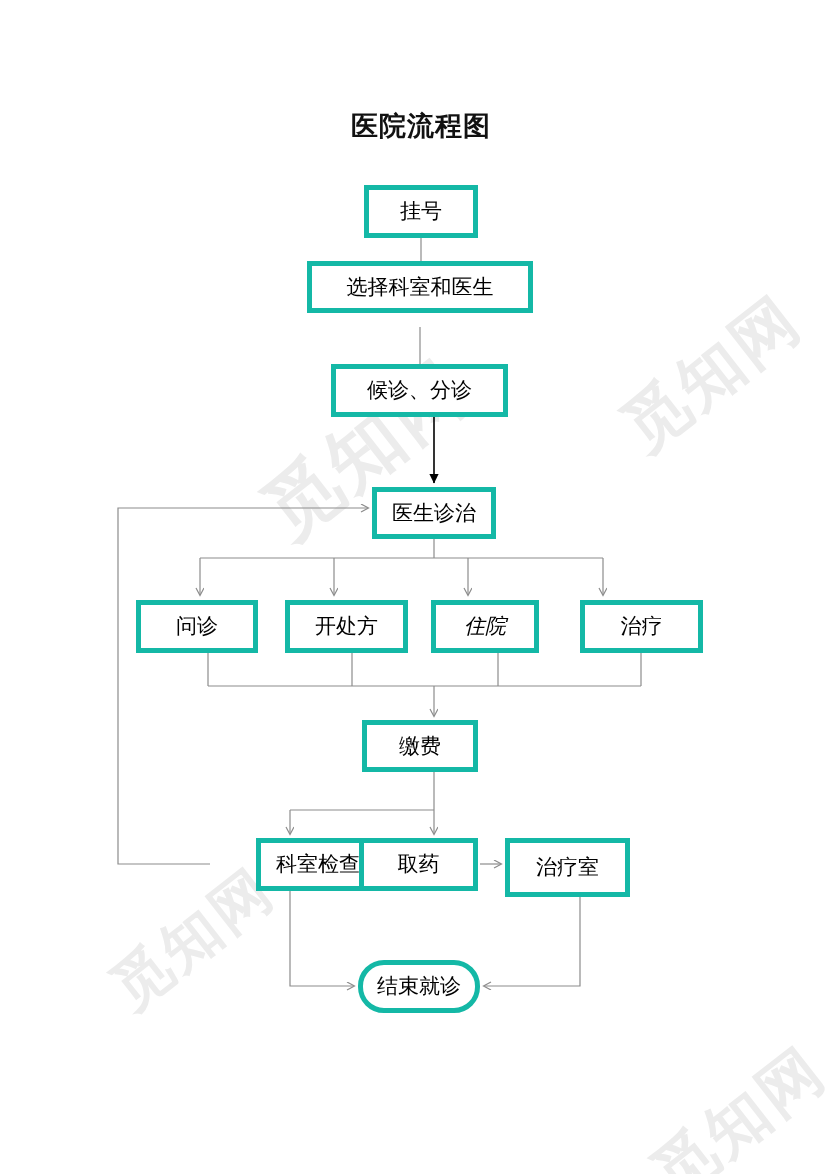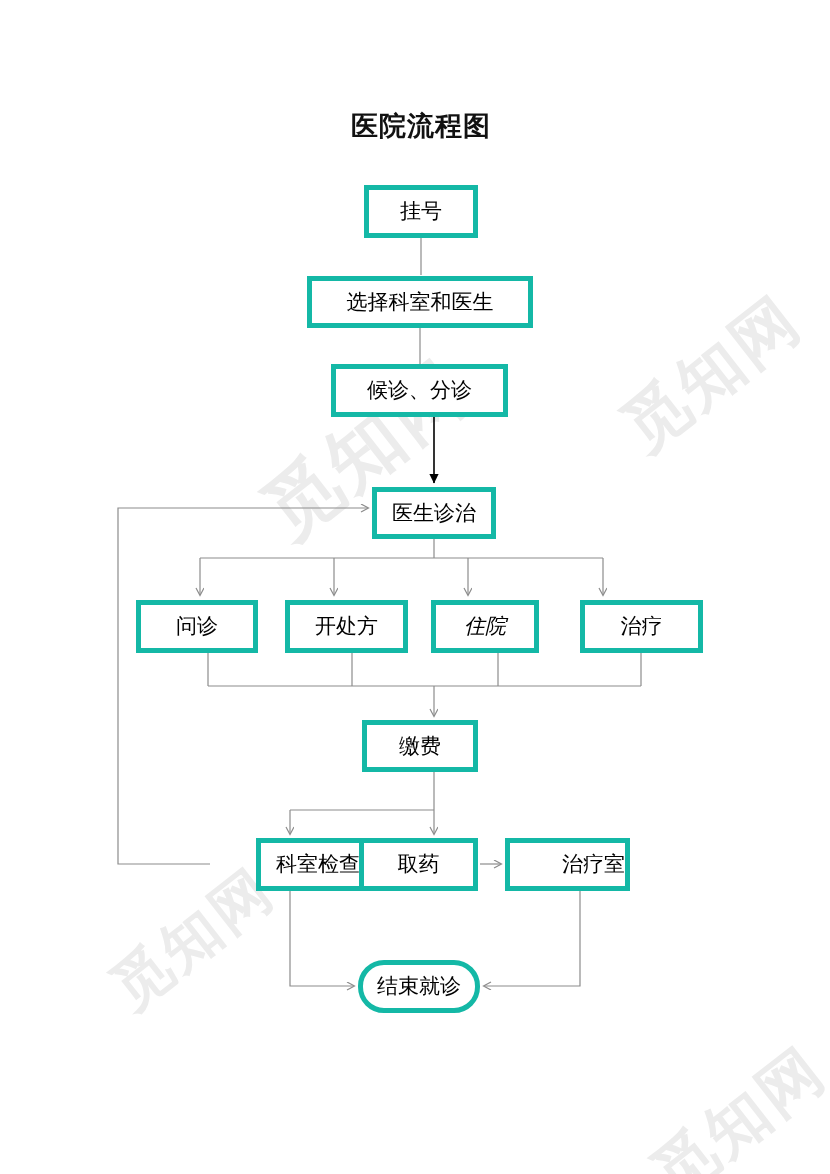--- a/index.html
+++ b/index.html
@@ -166,21 +166,21 @@
       <path d="M290,891 L290,986 L354,986" marker-end="url(#openArrow)"></path>
 
       <path d="M580,891 L580,986 L484,986" marker-end="url(#openArrow)"></path>
     </g>
   </svg>
 
   <div class="node" style="left:364px; top:185px; width:114px; height:53px;">
     <span>挂号</span>
   </div>
 
-  <div class="node" style="left:307px; top:276px; width:226px; height:52px;">
+  <div class="node" style="left:307px; top:261px; width:226px; height:52px;">
     <span>选择科室和医生</span>
   </div>
 
   <div class="node" style="left:331px; top:364px; width:177px; height:53px;">
     <span>候诊、分诊</span>
   </div>
 
   <div class="node" style="left:372px; top:487px; width:124px; height:52px;">
     <span>医生诊治</span>
   </div>
@@ -206,21 +206,21 @@
   </div>
 
   <div class="node" style="left:210px; top:838px; width:124px; height:53px;margin-left:46px;">
     <span>科室检查</span>
   </div>
 
   <div class="node" style="left:359px; top:838px; width:119px; height:53px;">
     <span>取药</span>
   </div>
 
-  <div class="node" style="left:505px; top:838px; width:125px; height:53px;justify-content:flex-end;">
+  <div class="node" style="left:505px; top:838px; width:125px; height:59px;">
     <span>治疗室</span>
   </div>
 
   <div class="node" style="left:358px; top:960px; width:122px; height:53px;border-radius:26px;">
     <span>结束就诊</span>
   </div>
 
 </div>
 
 </body></html>

